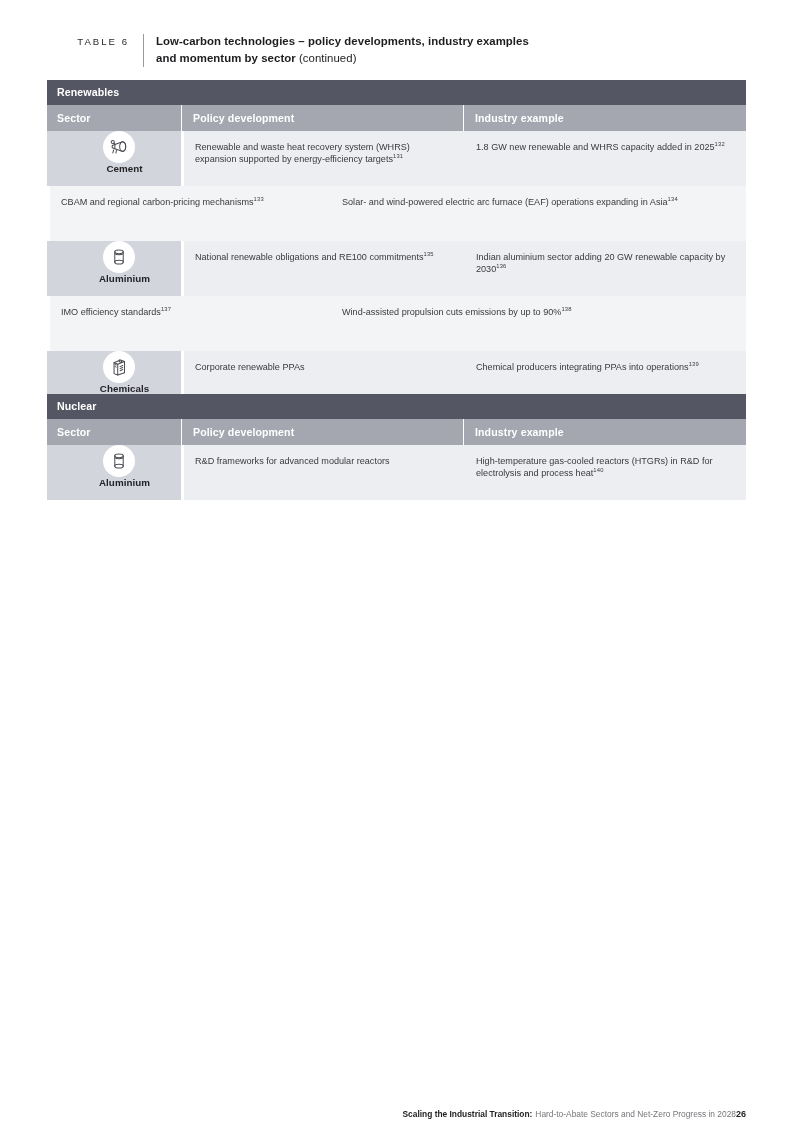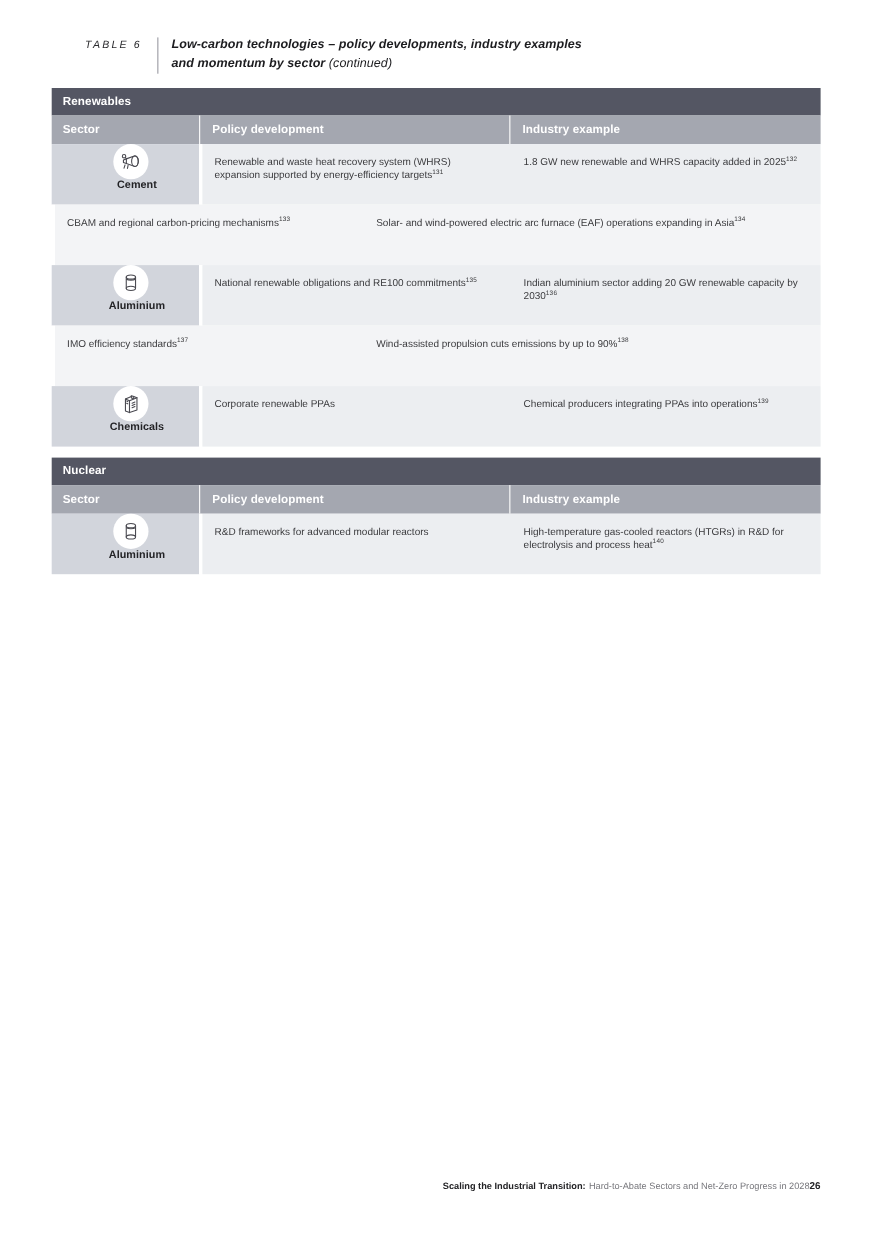--- a/index.html
+++ b/index.html
@@ -19,21 +19,20 @@
   }
 
   
   .title-block {
     position: absolute;
     left: 47px;
     top: 33px;
     width: 700px;
     display: flex;
     align-items: flex-start;
-    font-style: italic;
   }
   .table-label {
     width: 82px;
     text-align: right;
     font-size: 9.6px;
     letter-spacing: 2.0px;
     color: #2b2b2e;
     padding-top: 3px;
     white-space: nowrap;
     flex: 0 0 auto;
@@ -57,21 +56,21 @@
     font-weight: normal;
   }
 
   
   .table {
     position: absolute;
     left: 47px;
     width: 699px;
   }
   #table-renewables { top: 80px; }
-  #table-nuclear { top: 416px; }
+  #table-nuclear { top: 394px; }
 
   .band {
     background: #545663;
     color: #ffffff;
     font-size: 10.6px;
     font-weight: bold;
     letter-spacing: 0.1px;
     padding: 7px 0 7px 10px;
     height: 25px;
     line-height: 11px;
@@ -161,21 +160,21 @@
     font-size: 5.8px;
     vertical-align: super;
     line-height: 0;
     letter-spacing: 0.2px;
   }
 
   
   .footer {
     position: absolute;
     left: 47px;
-    top: 1073px;
+    top: 1109px;
     width: 699px;
     display: flex;
     justify-content: flex-end;
     align-items: baseline;
     font-size: 8.4px;
     color: #76767b;
   }
   .footer-strong {
     font-weight: bold;
     color: #232326;

